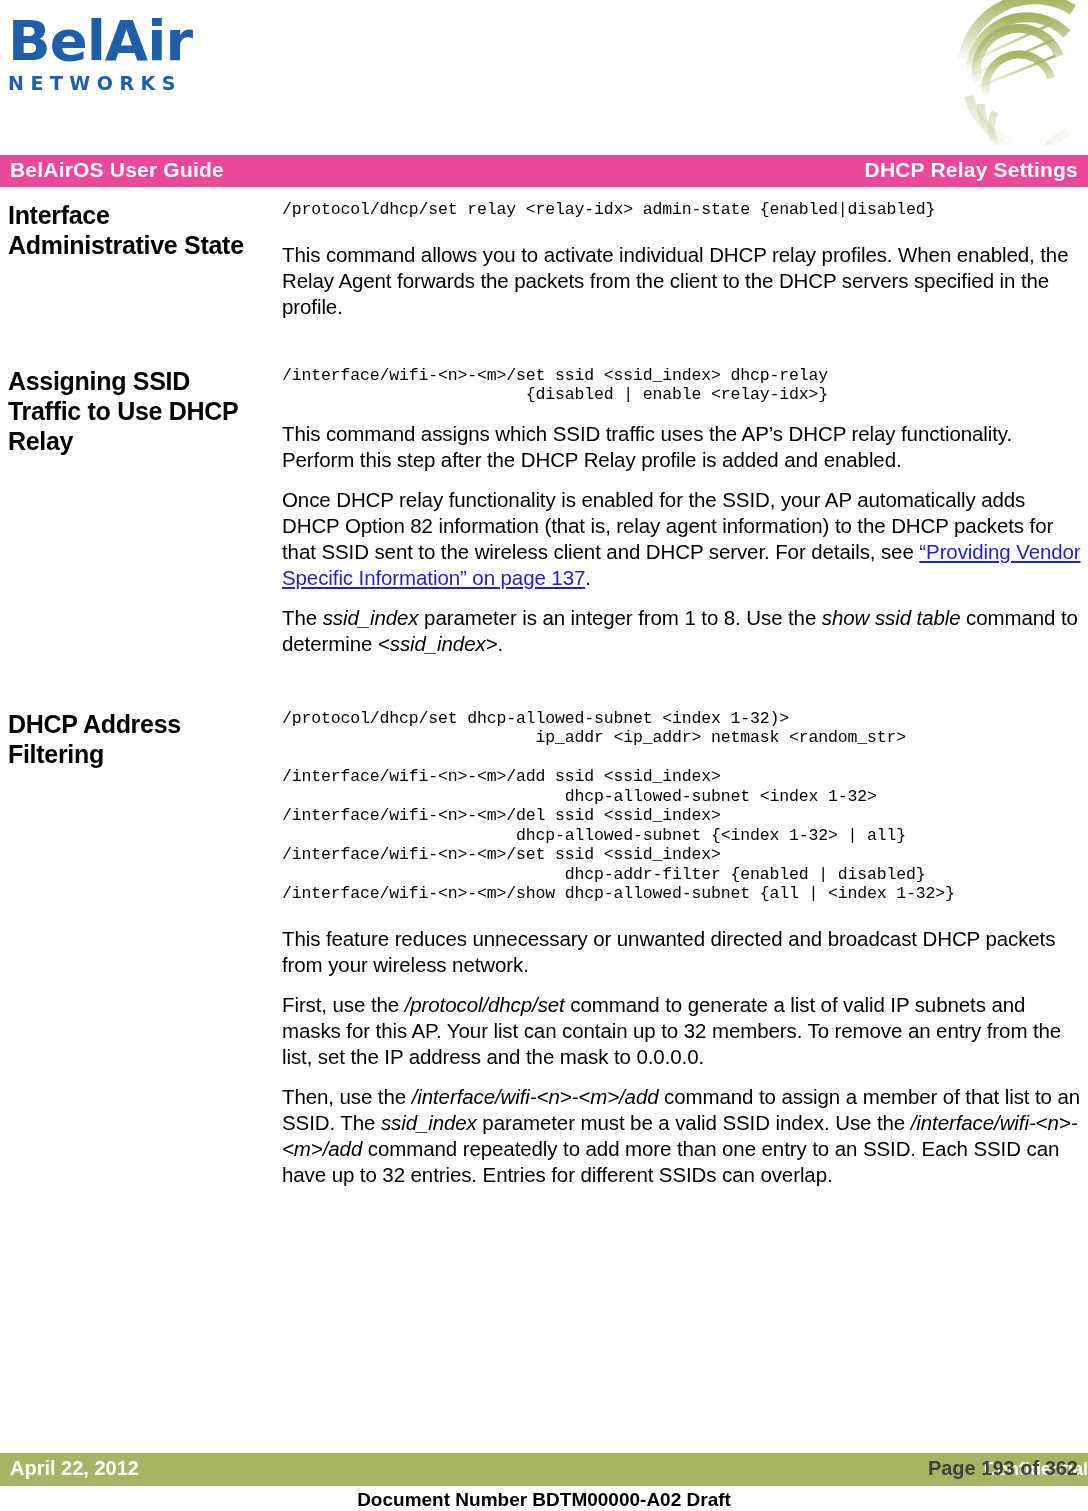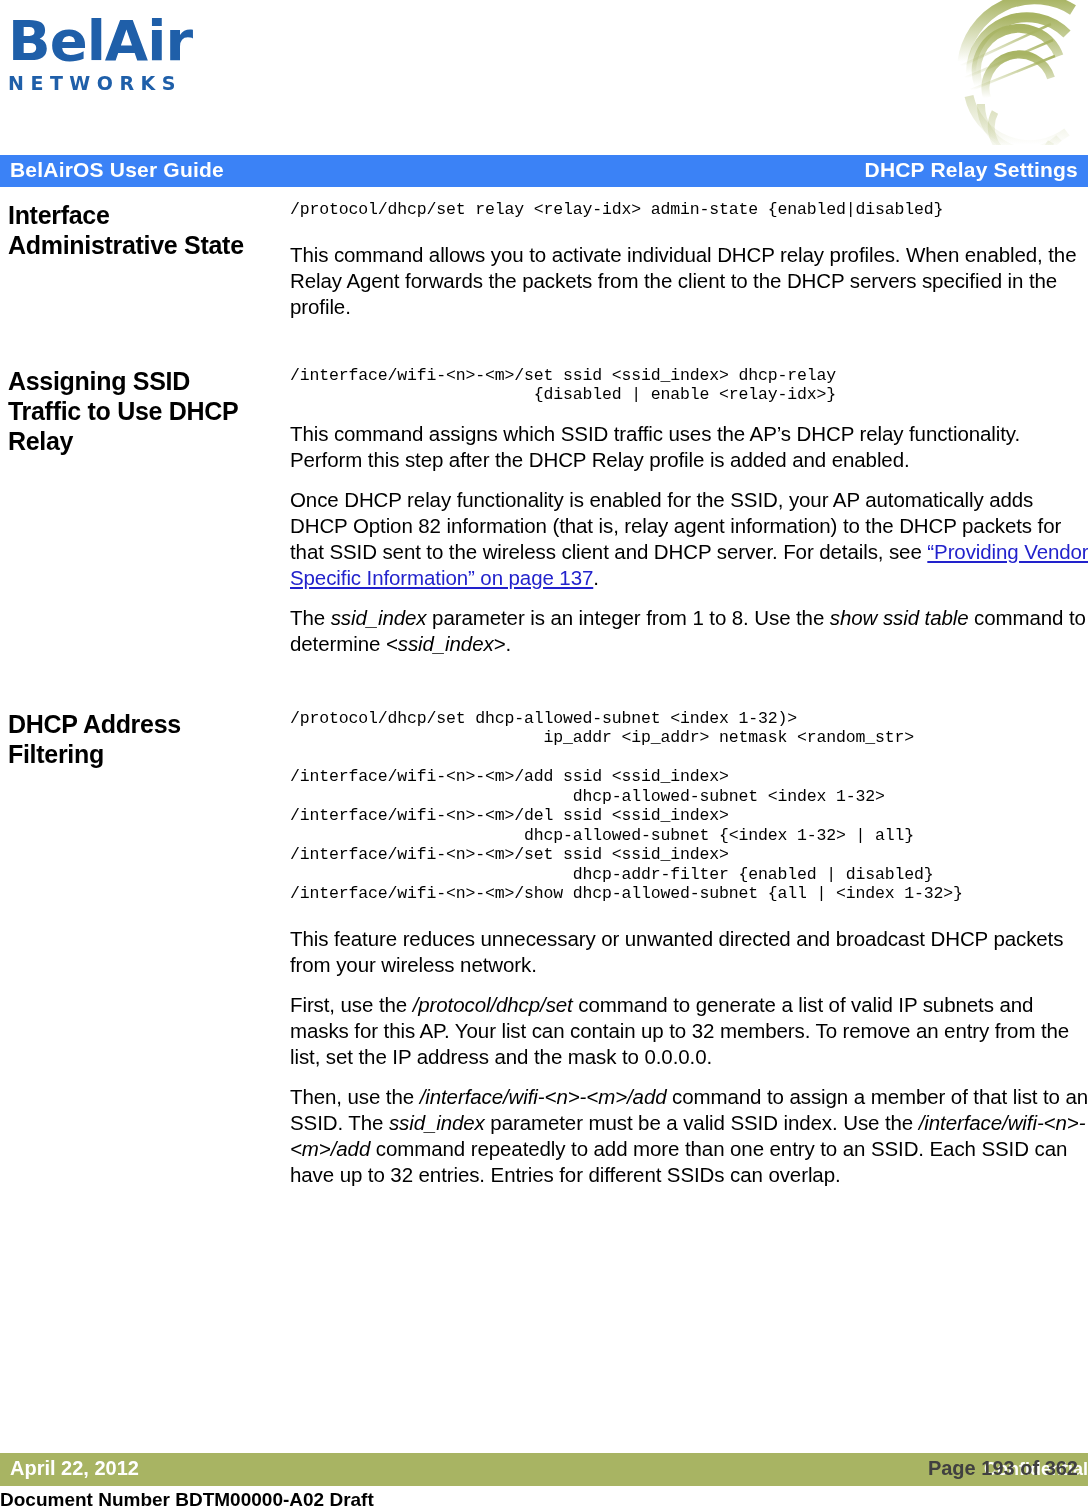--- a/index.html
+++ b/index.html
@@ -51,21 +51,21 @@
     pointer-events: none;
   }
 
   
   .header-bar {
     position: absolute;
     left: 0;
     top: 155px;
     width: 1088px;
     height: 32px;
-    background: #3b82f6;
+    background: #ec4899;
   }
   .header-left {
     position: absolute;
     left: 10px;
     top: 3px;
     font-size: 21px;
     font-weight: bold;
     color: #ffffff;
     letter-spacing: 0.2px;
   }
@@ -82,21 +82,20 @@
   
   .content {
     position: absolute;
     left: 0;
     top: 200px;
     width: 1088px;
   }
   .row {
     position: relative;
     display: block;
-    padding-left: 8px;
   }
   .side-head {
     position: absolute;
     left: 8px;
     width: 260px;
     font-size: 25px;
     line-height: 30px;
     font-weight: bold;
     color: #000000;
     letter-spacing: -0.3px;
@@ -167,20 +166,21 @@
     top: 4px;
     font-size: 20px;
     font-weight: bold;
     color: #404040;
   }
   .footer-doc {
     position: absolute;
     left: 0;
     top: 1489px;
     width: 1088px;
+    text-align: center;
     font-size: 19px;
     font-weight: bold;
     color: #000000;
   }
 </style>
 </head>
 <body>
 
 <div class="logo-block">
   <div class="logo-word">BelAir</div>

